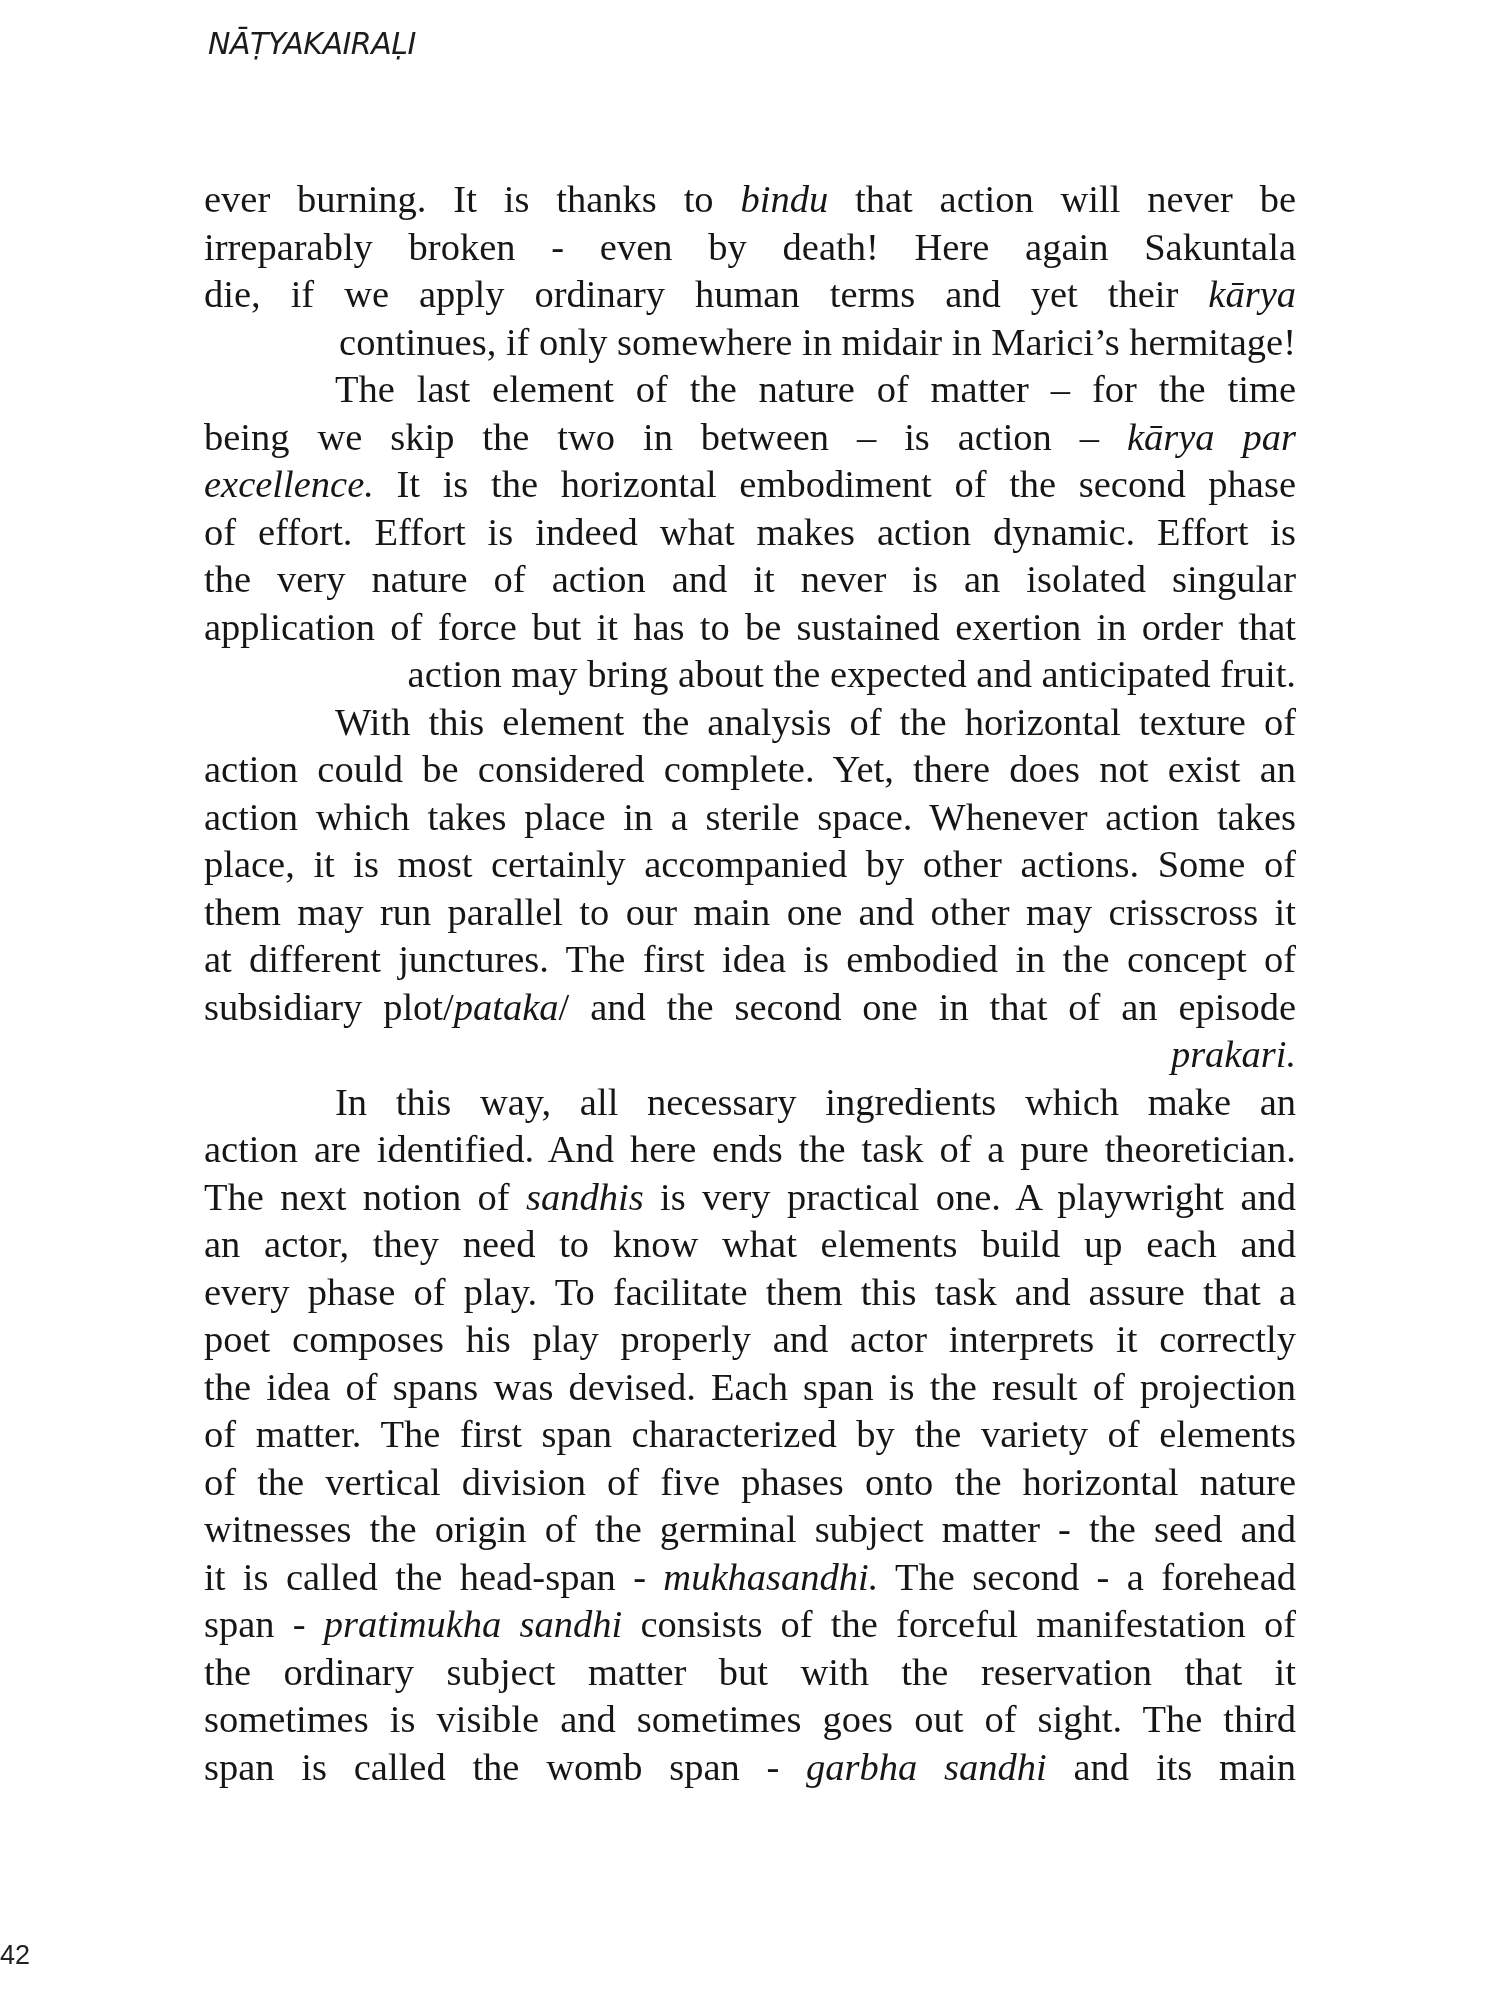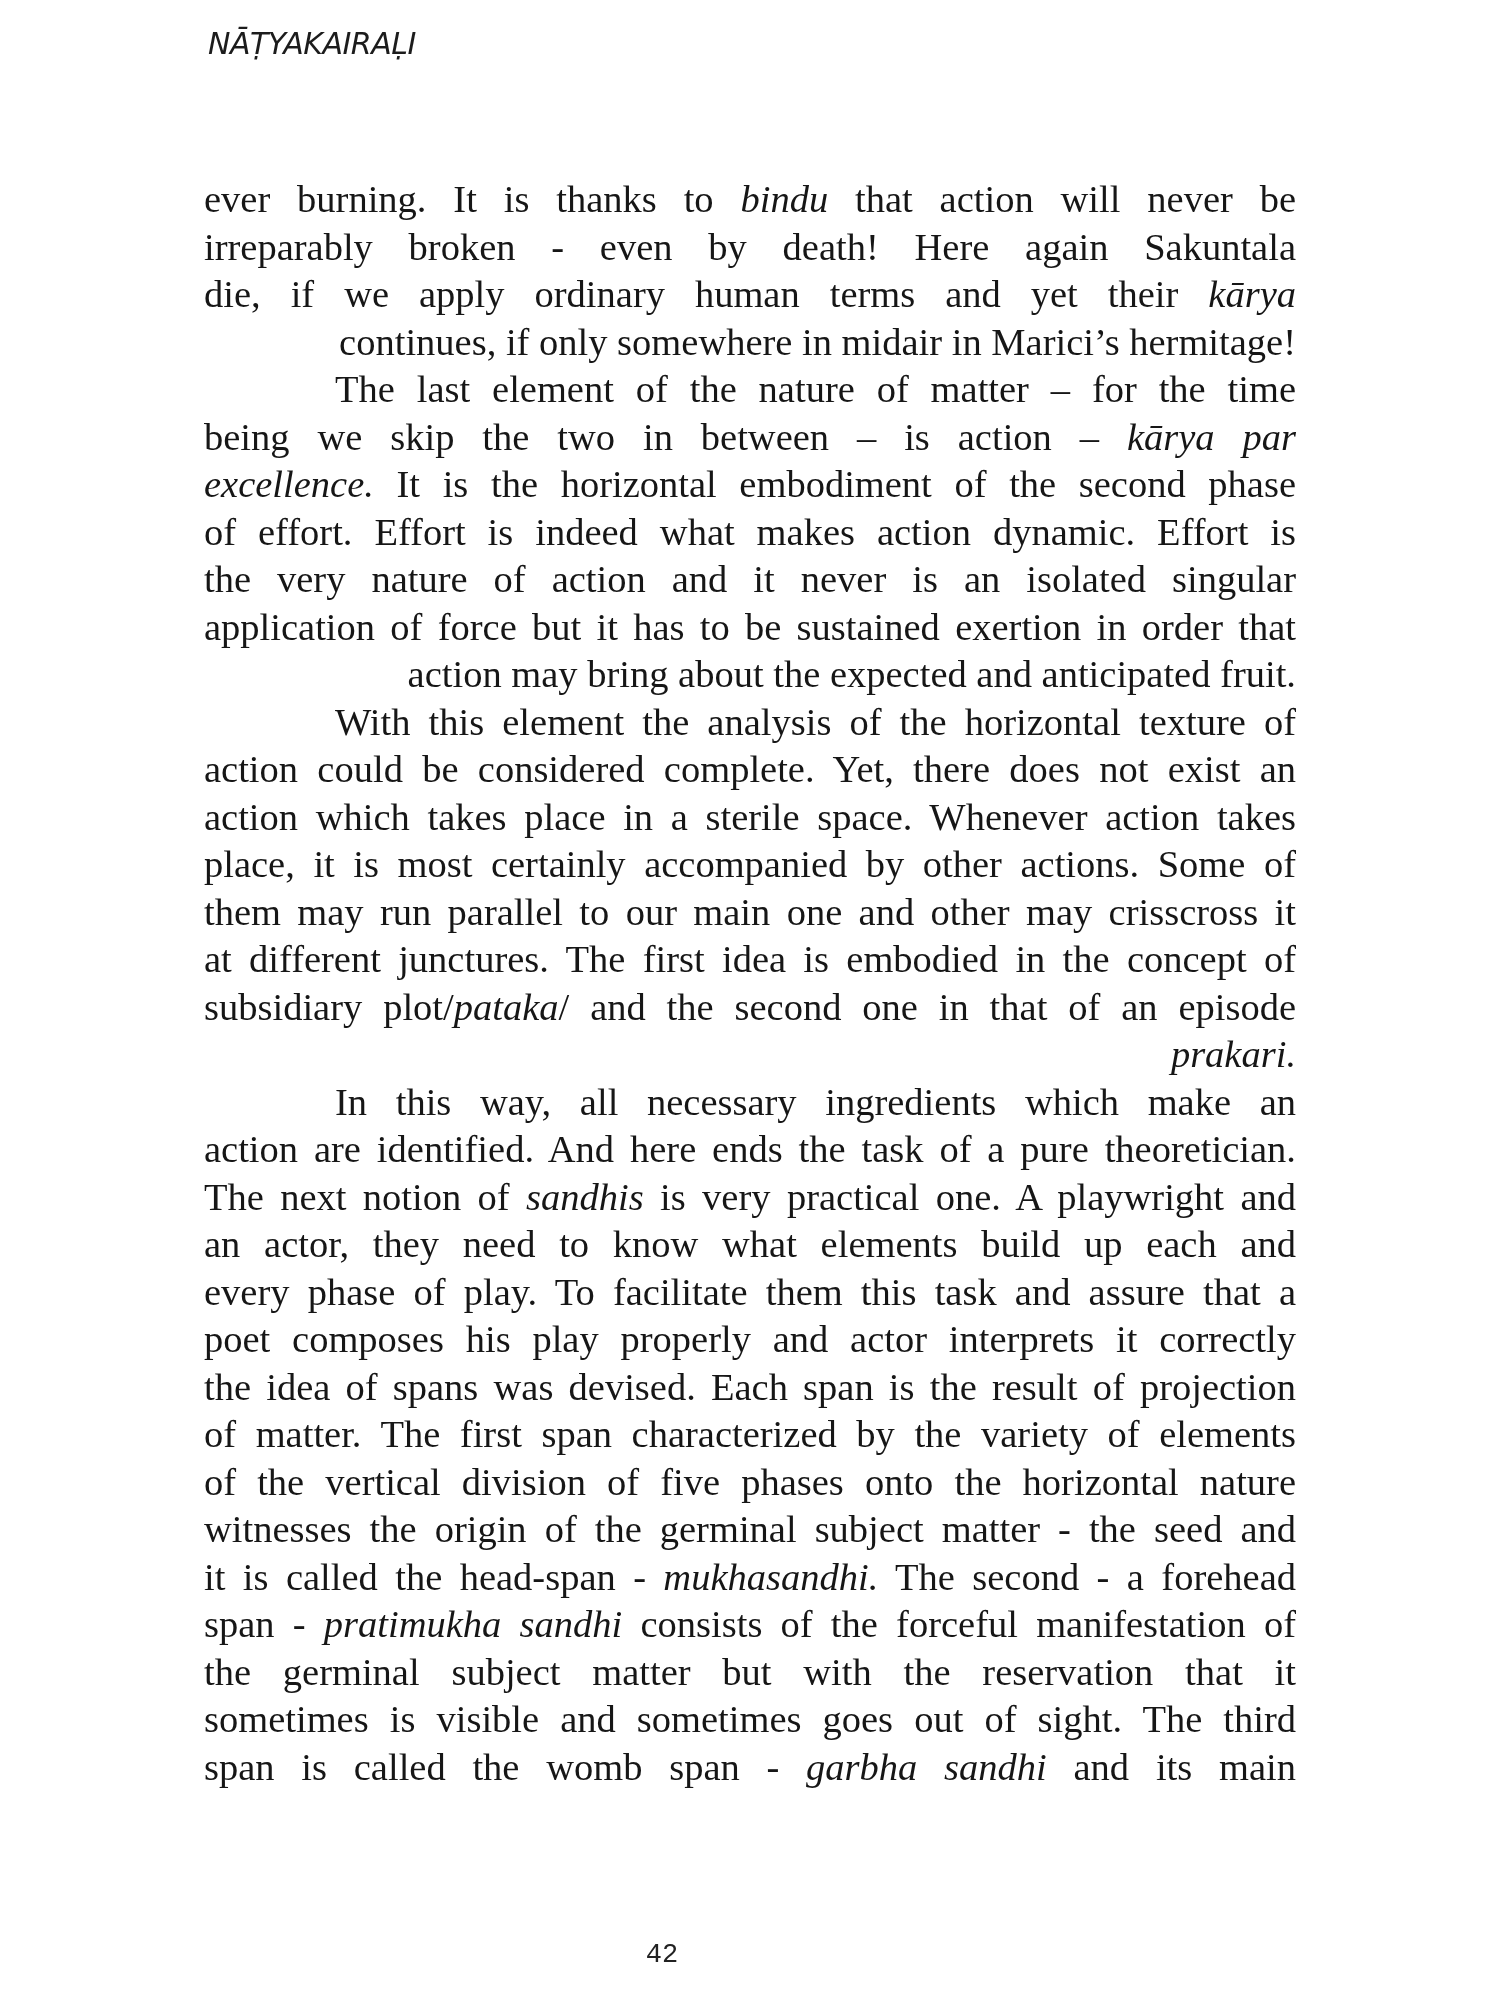--- a/index.html
+++ b/index.html
@@ -12,22 +12,22 @@
   .body-text {
     position: absolute; left: 204px; top: 176px; width: 1092px;
     font-family: "Liberation Serif", serif; font-size: 38.5px; line-height: 47.5px;
     color: #161616;
   }
   .line { display: block; height: 47.5px; white-space: nowrap; text-align: right; }
   .line.justify { text-align: justify; text-align-last: justify; white-space: normal; overflow: hidden; }
   .line.indent { padding-left: 131px; }
   .it { font-style: italic; }
   .page-number {
-    position: absolute; left: 0; width: 1324px; top: 1940px; text-align: center;
-    font-family: Liberation Mono, monospace; font-size: 27px; color: #222;
+    position: absolute; left: 0; width: 1324px; top: 1940px; text-align: left;
+    font-family: Liberation Sans, sans-serif; font-size: 27px; color: #222;
   }
 </style>
 </head>
 <body>
 
 <div class="page">
   <div class="running-head">NĀṬYAKAIRAḶI</div>
   <div class="body-text" id="body-text">
       <div>
         <span class="line justify"><span>ever burning. It is thanks to </span><span class="it">bindu</span><span> that action will never be</span></span>
@@ -60,19 +60,19 @@
         <span class="line justify"><span>The next notion of </span><span class="it">sandhis</span><span> is very practical one. A playwright and</span></span>
         <span class="line justify"><span>an actor, they need to know what elements build up each and</span></span>
         <span class="line justify"><span>every phase of play. To facilitate them this task and assure that a</span></span>
         <span class="line justify"><span>poet composes his play properly and actor interprets it correctly</span></span>
         <span class="line justify"><span>the idea of spans was devised. Each span is the result of projection</span></span>
         <span class="line justify"><span>of matter. The first span characterized by the variety of elements</span></span>
         <span class="line justify"><span>of the vertical division of five phases onto the horizontal nature</span></span>
         <span class="line justify"><span>witnesses the origin of the germinal subject matter - the seed and</span></span>
         <span class="line justify"><span>it is called the head-span - </span><span class="it">mukhasandhi.</span><span> The second - a forehead</span></span>
         <span class="line justify"><span>span - </span><span class="it">pratimukha sandhi</span><span> consists of the forceful manifestation of</span></span>
-        <span class="line justify"><span>the germinal subject matter but with the reservation that it</span></span>
+        <span class="line justify"><span>the ordinary subject matter but with the reservation that it</span></span>
         <span class="line justify"><span>sometimes is visible and sometimes goes out of sight. The third</span></span>
         <span class="line justify"><span>span is called the womb span - </span><span class="it">garbha sandhi</span><span> and its main</span></span>
       </div>
     </div>
   <div class="page-number">42</div>
 </div>
 
 </body></html>

